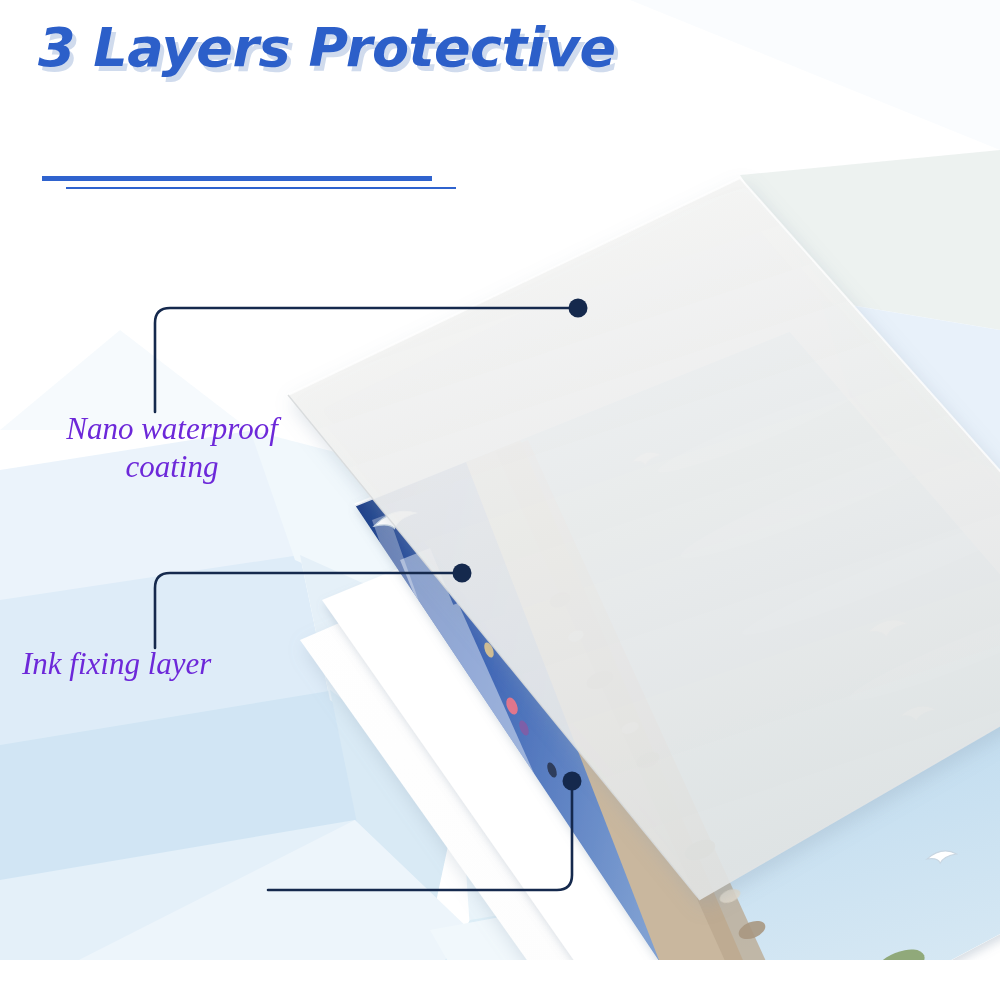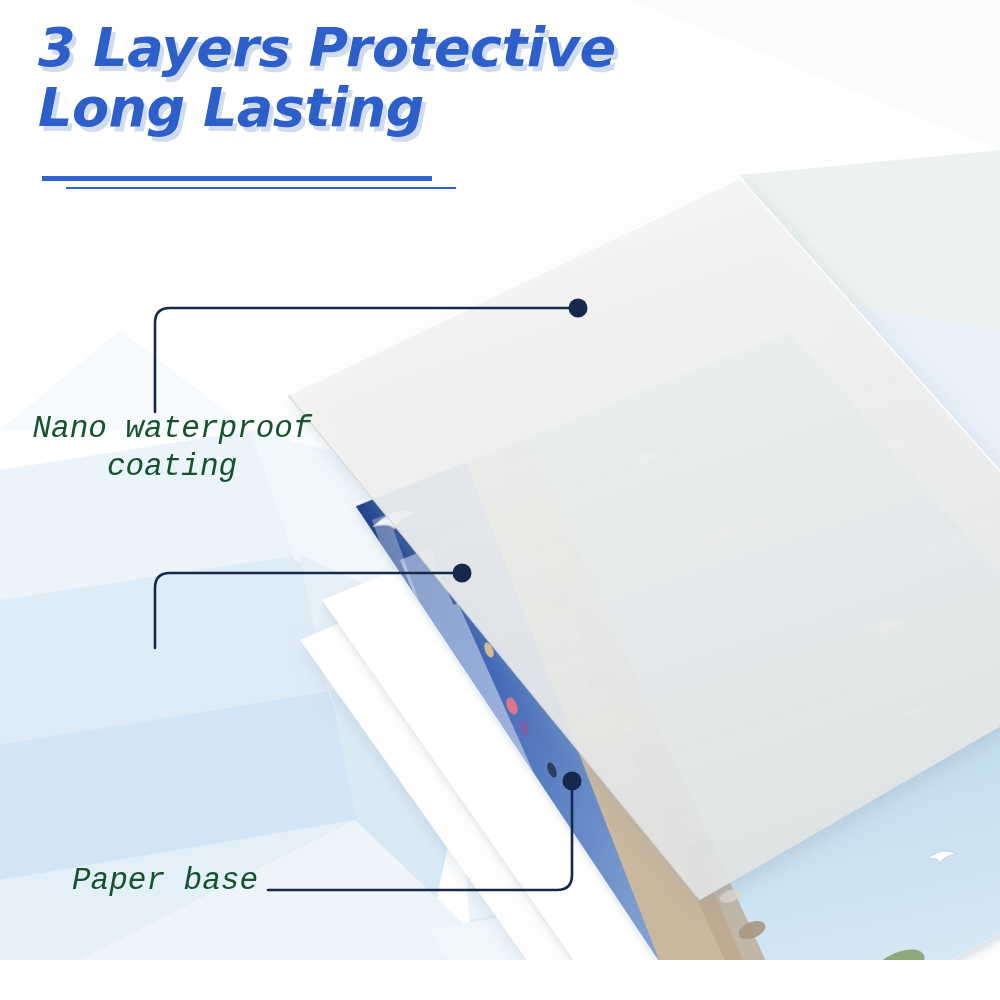--- a/index.html
+++ b/index.html
@@ -68,22 +68,22 @@
     top: 11px;
     width: 390px;
     height: 2px;
     background: #2F63CE;
   }
 
   
   .layer-label {
     position: absolute;
     z-index: 5;
-    color: #14532d;
-    font-family: Liberation Mono, monospace;
+    color: #6d28d9;
+    font-family: Liberation Serif, serif;
     font-style: italic;
     font-size: 31px;
     line-height: 38px;
     white-space: pre;
   }
   #label-coating {
     left: 12px;
     top: 410px;
     width: 320px;
     text-align: center;
@@ -342,27 +342,26 @@
     </g>
 
     <g>
       <path d="M572,781 L572,875 Q572,890 557,890 L268,890" fill="none" stroke="#15294D" stroke-width="2.6" stroke-linecap="round"></path>
       <circle cx="572" cy="781" r="9.5" fill="#15294D"></circle>
     </g>
   </svg>
 
   <div class="headline">
     <div class="headline-line">3 Layers Protective</div>
-    <div class="headline-line">Long Lasting</div>
   </div>
 
   <div class="rule-wrap">
     <div class="rule-thick"></div>
     <div class="rule-thin"></div>
   </div>
 
   <div class="layer-label" id="label-coating">Nano waterproof
 coating</div>
 
-
-  <div class="layer-label" id="label-base">Paper base</div>
+  <div class="layer-label" id="label-ink">Ink fixing layer</div>
+
 
 </div>
 
 </body></html>

